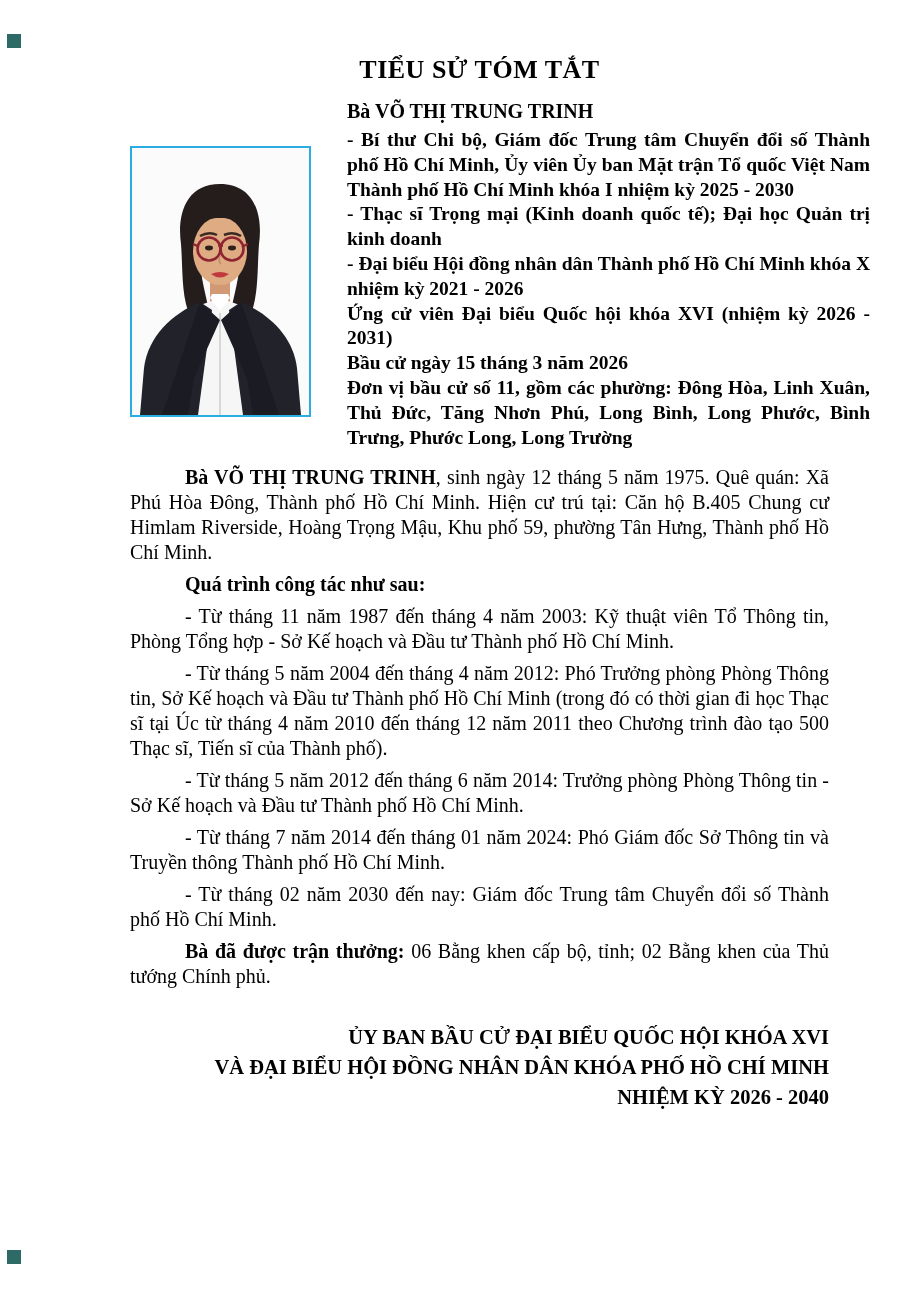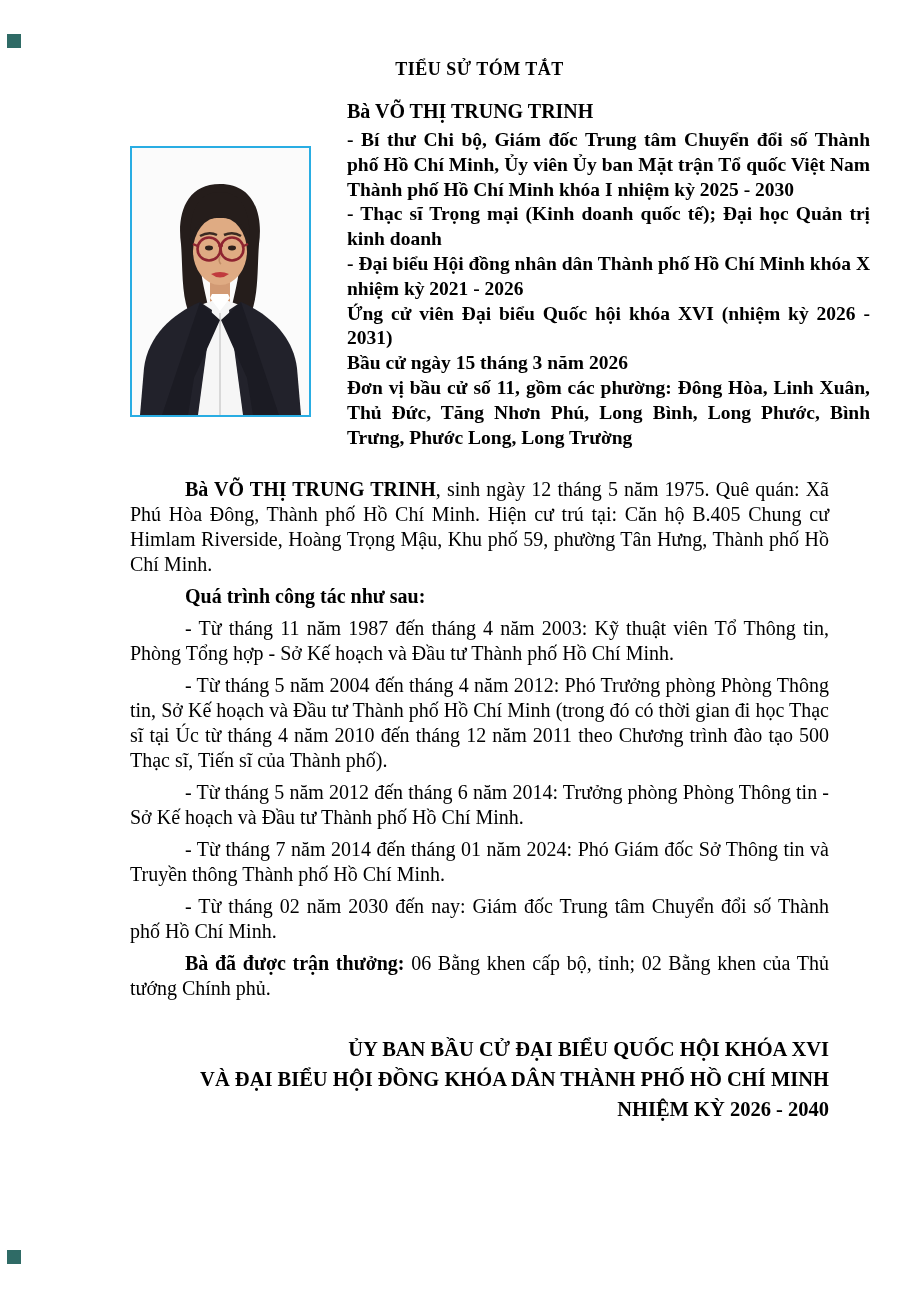--- a/index.html
+++ b/index.html
@@ -16,21 +16,21 @@
     background:#2f6b66;
   }
   .corner.tl { left:7px; top:34px; }
   .corner.bl { left:7px; top:1250px; }
 
   .content { margin-left:130px; width:699px; }
 
   .doc-title {
     margin:0; padding-top:53px;
     text-align:center;
-    font-size:18px; line-height:33px; font-weight:bold;
+    font-size:26px; line-height:33px; font-weight:bold;
     letter-spacing:0.5px;
   }
 
   .header-row { display:flex; margin-top:11px; width:740px; }
   .photo-frame {
     margin-top:49px;
     flex:0 0 auto;
     width:177px; height:267px;
     border:2px solid #29ade3;
     background:#fbfbfb;
@@ -40,21 +40,21 @@
     font-size:20px; font-weight:bold; line-height:28px;
     margin:0 0 3px 0;
   }
   .summary p {
     margin:0;
     font-size:19.5px; font-weight:bold;
     line-height:24.8px;
     text-align:justify;
   }
 
-  .bio { margin-top:27px; font-size:20px; line-height:25px; }
+  .bio { margin-top:15px; font-size:20px; line-height:25px; }
   .bio p { margin:7px 0 0 0; text-align:justify; text-indent:55px; }
   .bio p.first { margin-top:0; }
   .career-heading { font-weight:bold; }
 
   .footer {
     margin-top:33px;
     text-align:right;
     font-weight:bold;
     font-size:20.5px; line-height:30px;
   }
@@ -136,18 +136,18 @@
       <p>- Từ tháng 5 năm 2004 đến tháng 4 năm 2012: Phó Trưởng phòng Phòng Thông tin, Sở Kế hoạch và Đầu tư Thành phố Hồ Chí Minh (trong đó có thời gian đi học Thạc sĩ tại Úc từ tháng 4 năm 2010 đến tháng 12 năm 2011 theo Chương trình đào tạo 500 Thạc sĩ, Tiến sĩ của Thành phố).</p>
       <p>- Từ tháng 5 năm 2012 đến tháng 6 năm 2014: Trưởng phòng Phòng Thông tin - Sở Kế hoạch và Đầu tư Thành phố Hồ Chí Minh.</p>
       <p>- Từ tháng 7 năm 2014 đến tháng 01 năm 2024: Phó Giám đốc Sở Thông tin và Truyền thông Thành phố Hồ Chí Minh.</p>
       <p>- Từ tháng 02 năm 2030 đến nay: Giám đốc Trung tâm Chuyển đổi số Thành phố Hồ Chí Minh.</p>
 
       <p><strong>Bà đã được trận thưởng:</strong><span> 06 Bằng khen cấp bộ, tỉnh; 02 Bằng khen của Thủ tướng Chính phủ.</span></p>
     </div>
 
     <div class="footer">
       <div>ỦY BAN BẦU CỬ ĐẠI BIỂU QUỐC HỘI KHÓA XVI</div>
-      <div>VÀ ĐẠI BIỂU HỘI ĐỒNG KHÓA DÂN THÀNH PHỐ HỒ CHÍ MINH</div>
+      <div>VÀ ĐẠI BIỂU HỘI ĐỒNG NHÂN DÂN KHÓA PHỐ HỒ CHÍ MINH</div>
       <div>NHIỆM KỲ 2026 - 2040</div>
     </div>
 
   </div>
 </div>
 
 </body></html>

